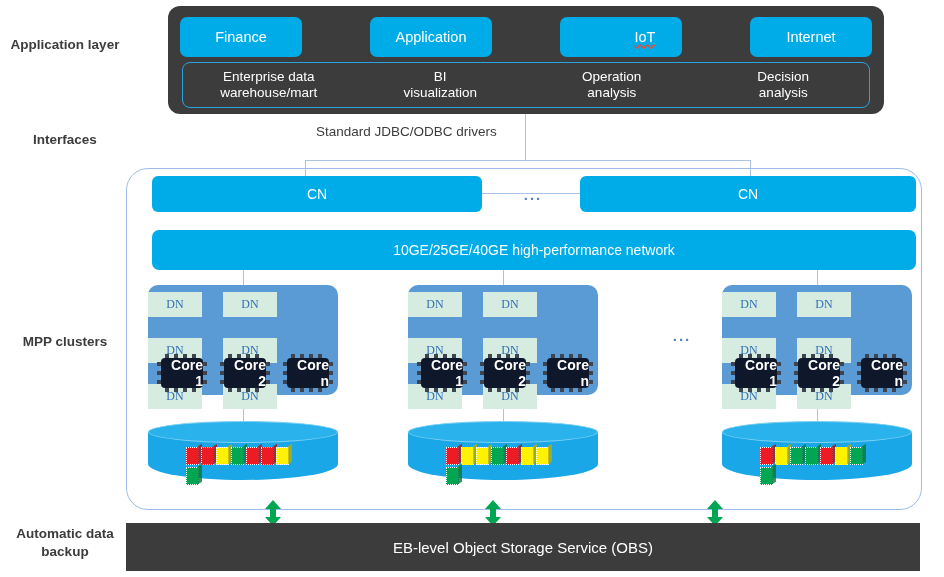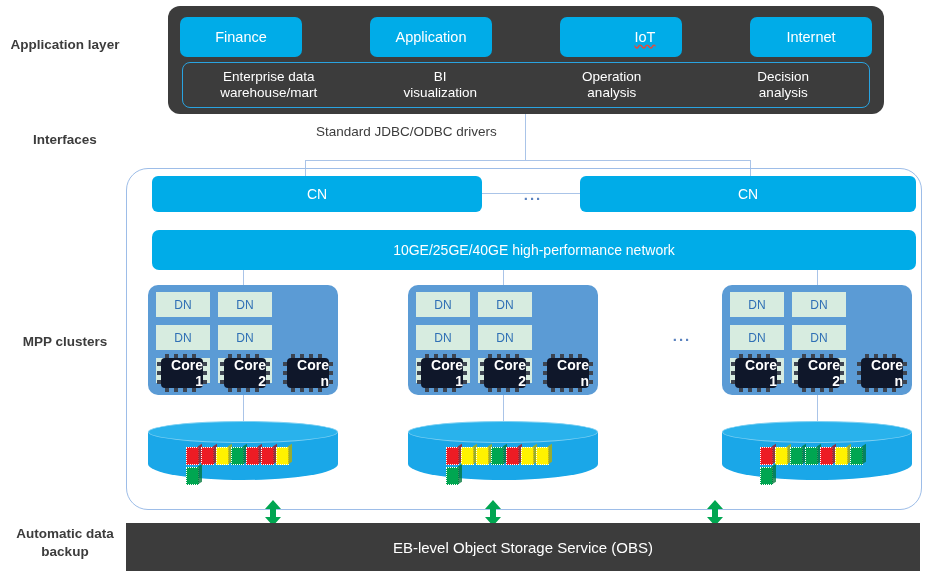--- a/index.html
+++ b/index.html
@@ -74,22 +74,22 @@
   
   .node-group{
     position:absolute;top:285px;width:190px;height:110px;
     background:#5b9bd5;border-radius:10px;
   }
   #group-1{left:148px;}
   #group-2{left:408px;}
   #group-3{left:722px;}
 
   .dn-grid{
-    position:absolute;left:8px;top:7px;width:174px;
-    display:flex;flex-wrap:wrap;gap:8px;
+    position:absolute;left:0;top:7px;width:174px;
+    display:flex;flex-wrap:wrap;gap:21px;font-family:Liberation Serif, serif;
   }
   .dn-cell{
     width:54px;height:25px;background:#d7ece0;
     display:flex;align-items:center;justify-content:center;
     color:#2f6fb5;font-size:12px;
   }
 
   .core-row{
     position:absolute;left:9px;top:69px;width:176px;
     display:flex;justify-content:space-between;

